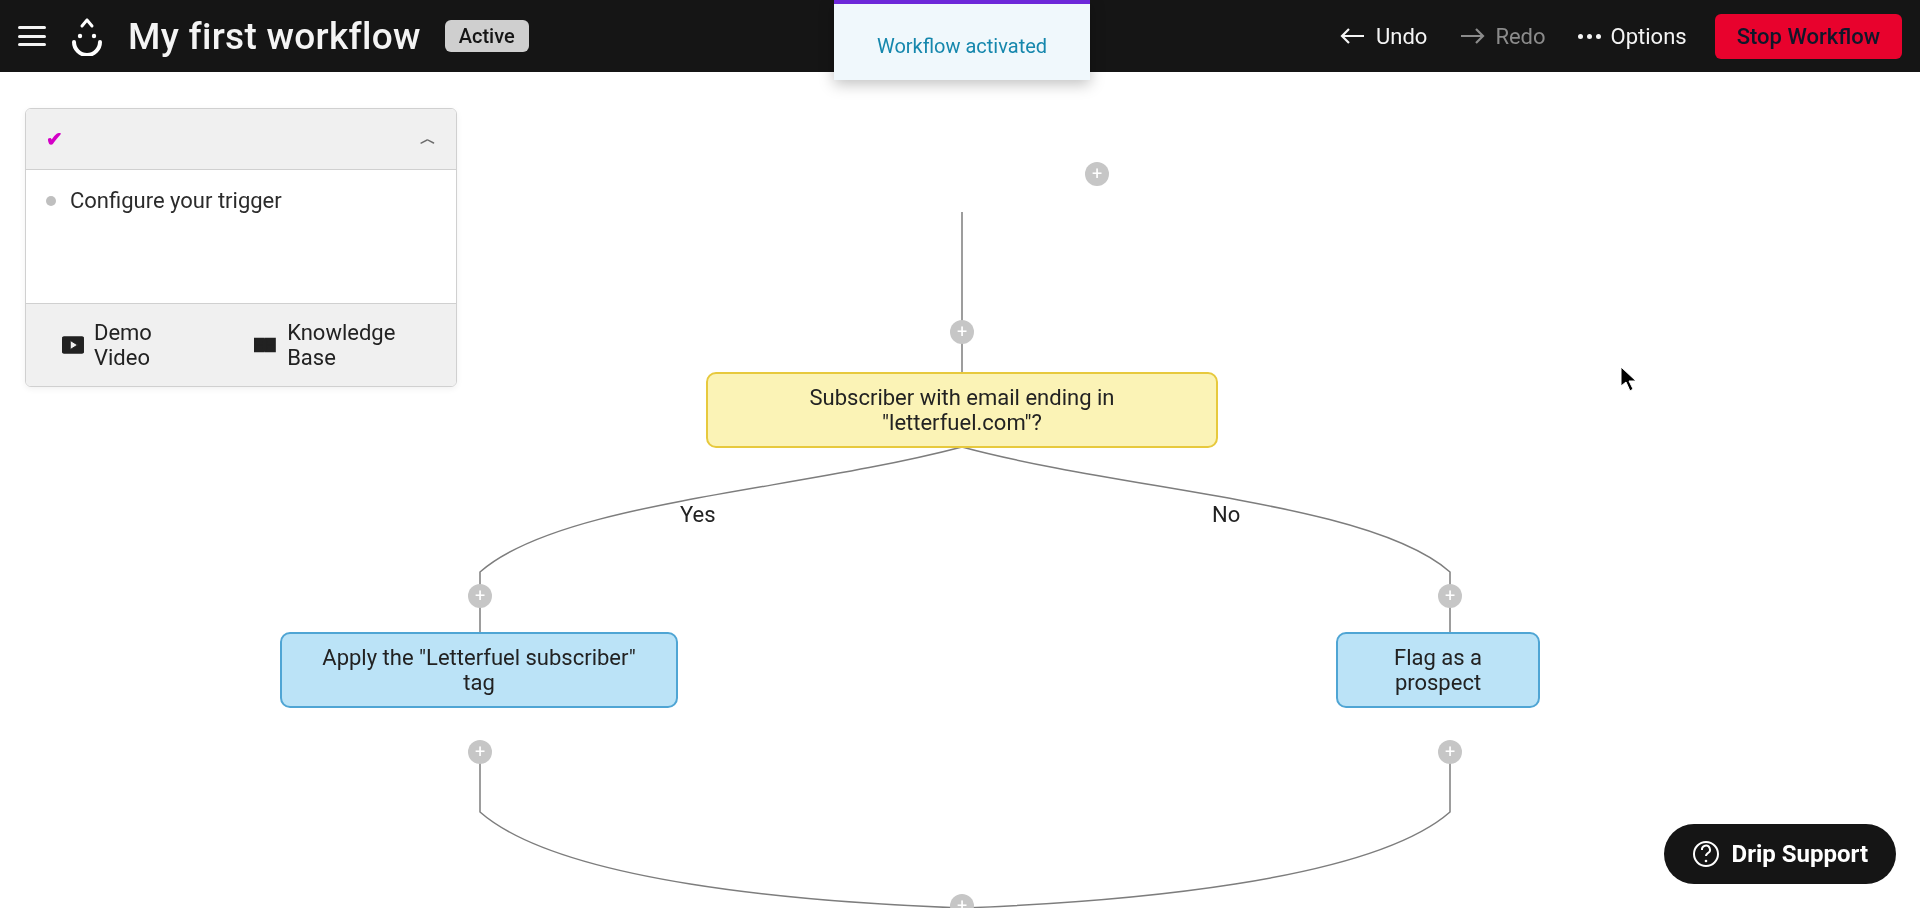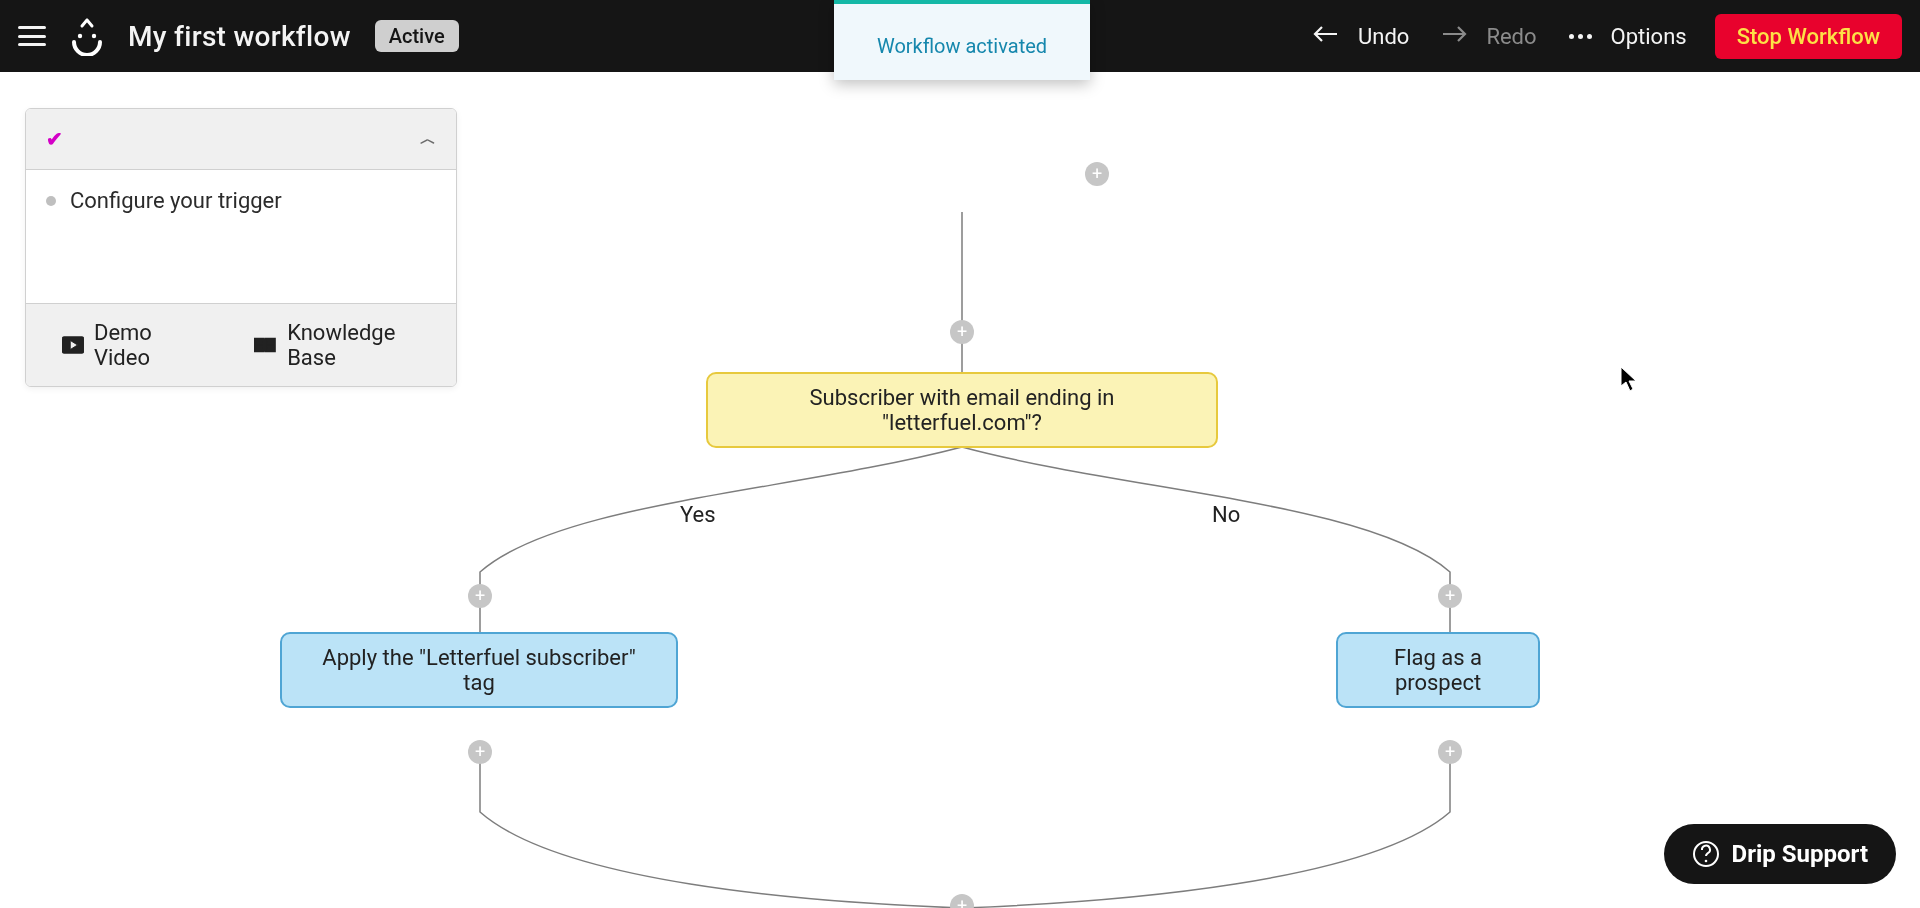--- a/index.html
+++ b/index.html
@@ -8,45 +8,45 @@
 
 .topbar {
   position: absolute; left: 0; top: 0; width: 1920px; height: 72px;
   display: flex; align-items: center; gap: 24px; padding: 0 18px;
   background: #151515; color: #f4f4f4;
 }
 .hamburger { width: 28px; height: 20px; display: flex; flex-direction: column; justify-content: space-between; cursor: pointer; }
 .hamburger span { display: block; height: 3px; background: #f4f4f4; border-radius: 2px; }
 .logo { width: 34px; height: 40px; position: relative; cursor: pointer; }
 .logo svg { display: block; }
-.title { font-size: 28px; font-weight: 500; letter-spacing: .3px; cursor: pointer; }
+.title { font-size: 37px; font-weight: 500; letter-spacing: .3px; cursor: pointer; }
 .badge {
   background: #cfcfcf; color: #151515; font-size: 20px; font-weight: 500;
   padding: 4px 14px; border-radius: 6px; cursor: default;
 }
 .topbar .spacer { flex: 1; }
 .topbtn {
-  display: flex; gap: 19px; color: #f4f4f4;
+  display: flex; align-items: center; gap: 10px; color: #f4f4f4;
   font-size: 22px; font-weight: 400; cursor: pointer; padding: 6px 4px;
 }
 .topbtn.disabled { color: #8b8b8b; cursor: default; }
 .topbtn svg { stroke: currentColor; fill: none; stroke-width: 2.2; }
 .dots { display: flex; gap: 4px; align-items: center; }
 .dots i { width: 5px; height: 5px; background: currentColor; border-radius: 50%; display: block; }
 .stopbtn {
-  background: #e8022d; color: #fde047; font-size: 22px; font-weight: 500;
+  background: #e8022d; color: #0f172a; font-size: 22px; font-weight: 500;
   padding: 10px 22px; border-radius: 6px; border: none; cursor: pointer;
 }
 
 
 .toast {
   position: absolute; left: 834px; top: 0; width: 256px;
   background: #f0f8fc; color: #1587ad; text-align: center;
   font-size: 20px; padding: 30px 18px 22px 18px;
-  border-top: 4px solid #14b8a6; box-shadow: 0 4px 14px rgba(0,0,0,.25);
+  border-top: 4px solid #6d28d9; box-shadow: 0 4px 14px rgba(0,0,0,.25);
   z-index: 50; cursor: default;
 }
 
 
 .panel {
   position: absolute; left: 25px; top: 108px; width: 432px;
   border: 1px solid #d0d0d0; border-radius: 6px; background: #fff; overflow: hidden;
   box-shadow: 0 2px 6px rgba(0,0,0,.06);
 }
 .panel-head {

